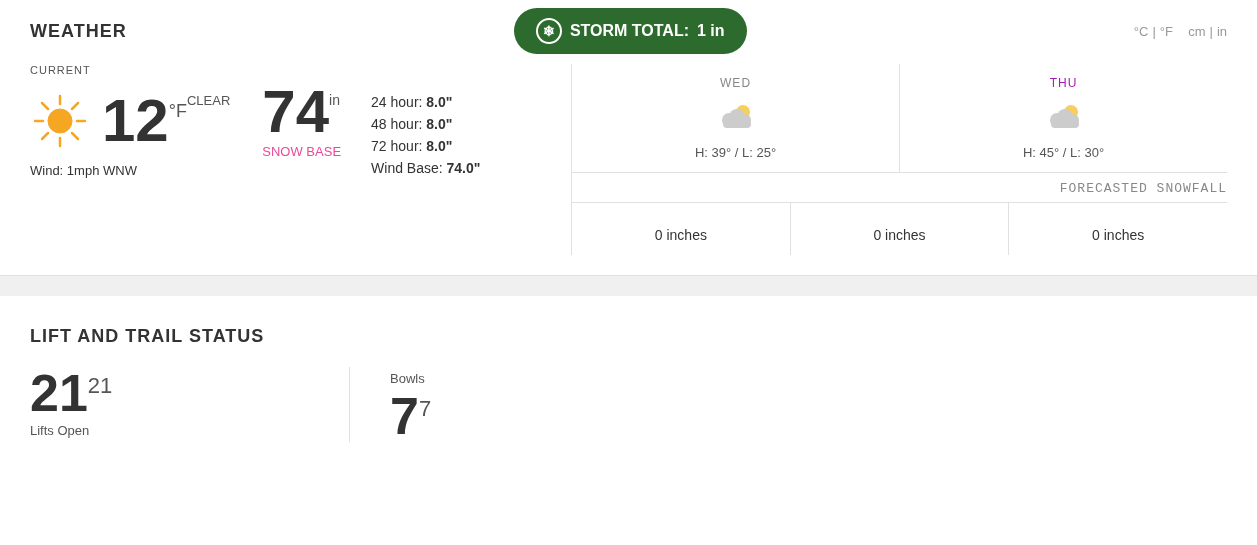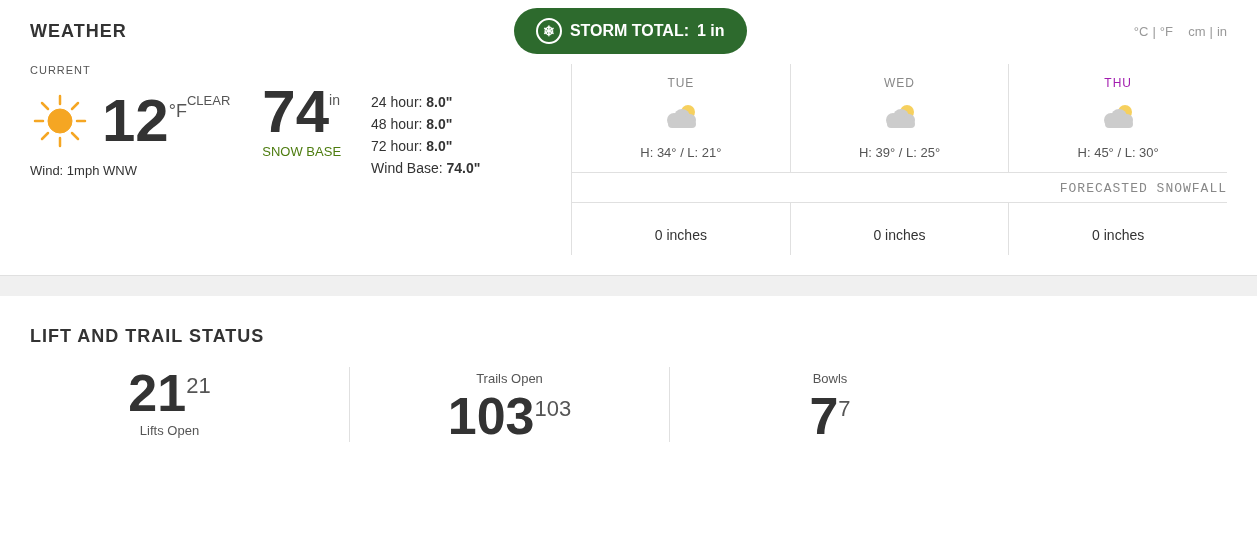--- a/index.html
+++ b/index.html
@@ -113,21 +113,21 @@
     }
 
     .current-desc {
       font-size: 13px;
       color: #555;
       margin-top: 2px;
     }
 
     .snow-base-label {
       font-size: 13px;
-      color: #4d7c0f;
+      color: #ec4899;
       margin-top: 2px;
     }
 
     .wind-info {
       font-size: 13px;
       color: #333;
       margin-top: 4px;
     }
 
     .snow-stats {
@@ -207,21 +207,20 @@
 
     .lift-trail-stats {
       display: flex;
       gap: 0;
     }
 
     .lift-stat {
       min-width: 320px;
       border-right: 1px solid #e0e0e0;
       padding-right: 40px;
-      text-align: center;
     }
 
     .lift-stat:last-child {
       border-right: none;
       padding-left: 40px;
     }
 
     .stat-value {
       font-size: 52px;
       font-weight: bold;
@@ -336,31 +335,20 @@
       </div>
       <div>
         <span>Wind Base:</span>
         <strong>74.0"</strong>
       </div>
     </div>
 
     <div class="forecast-area">
 
       <div class="forecast-days-row" id="forecast-days-row">
-          <div class="forecast-day-col">
-    <div style="font-size:12px;color:#888;letter-spacing:1px;">TUE</div>
-    <div style="margin:6px 0;"><svg width="38" height="28" viewBox="0 0 38 28" xmlns="http://www.w3.org/2000/svg">
-    <circle cx="26" cy="10" r="7" fill="#f5c842" opacity="0.85"></circle>
-    <circle cx="12" cy="18" r="7" fill="#ccc"></circle>
-    <circle cx="20" cy="15" r="8" fill="#ccc"></circle>
-    <circle cx="28" cy="18" r="6" fill="#ccc"></circle>
-    <rect x="6" y="18" width="28" height="8" rx="4" fill="#ccc"></rect>
-  </svg></div>
-    <div style="font-size:13px;color:#555;">H: 34° / L: 21°</div>
-  </div>
           <div class="forecast-day-col">
     <div style="font-size:12px;color:#888;letter-spacing:1px;">WED</div>
     <div style="margin:6px 0;"><svg width="38" height="28" viewBox="0 0 38 28" xmlns="http://www.w3.org/2000/svg">
     <circle cx="26" cy="10" r="7" fill="#f5c842" opacity="0.85"></circle>
     <circle cx="12" cy="18" r="7" fill="#ccc"></circle>
     <circle cx="20" cy="15" r="8" fill="#ccc"></circle>
     <circle cx="28" cy="18" r="6" fill="#ccc"></circle>
     <rect x="6" y="18" width="28" height="8" rx="4" fill="#ccc"></rect>
   </svg></div>
     <div style="font-size:13px;color:#555;">H: 39° / L: 25°</div>
@@ -404,26 +392,20 @@
   <div class="lift-trail-title">LIFT AND TRAIL STATUS</div>
 
   <div class="lift-trail-stats">
     <div class="lift-stat">
       <div class="stat-value">
         <span>21</span><sup>21</sup>
       </div>
       <div class="stat-label">Lifts Open</div>
     </div>
 
-    <div class="lift-stat trails-stat">
-      <div class="stat-label" style="margin-bottom:4px;">Trails Open</div>
-      <div class="stat-value">
-        <span>103</span><sup>103</sup>
-      </div>
-    </div>
 
     <div class="lift-stat" style="border-right:none; padding-left:40px;">
       <div class="stat-label" style="margin-bottom:4px;">Bowls</div>
       <div class="stat-value">
         <span>7</span><sup>7</sup>
       </div>
     </div>
   </div>
 </div>
 

